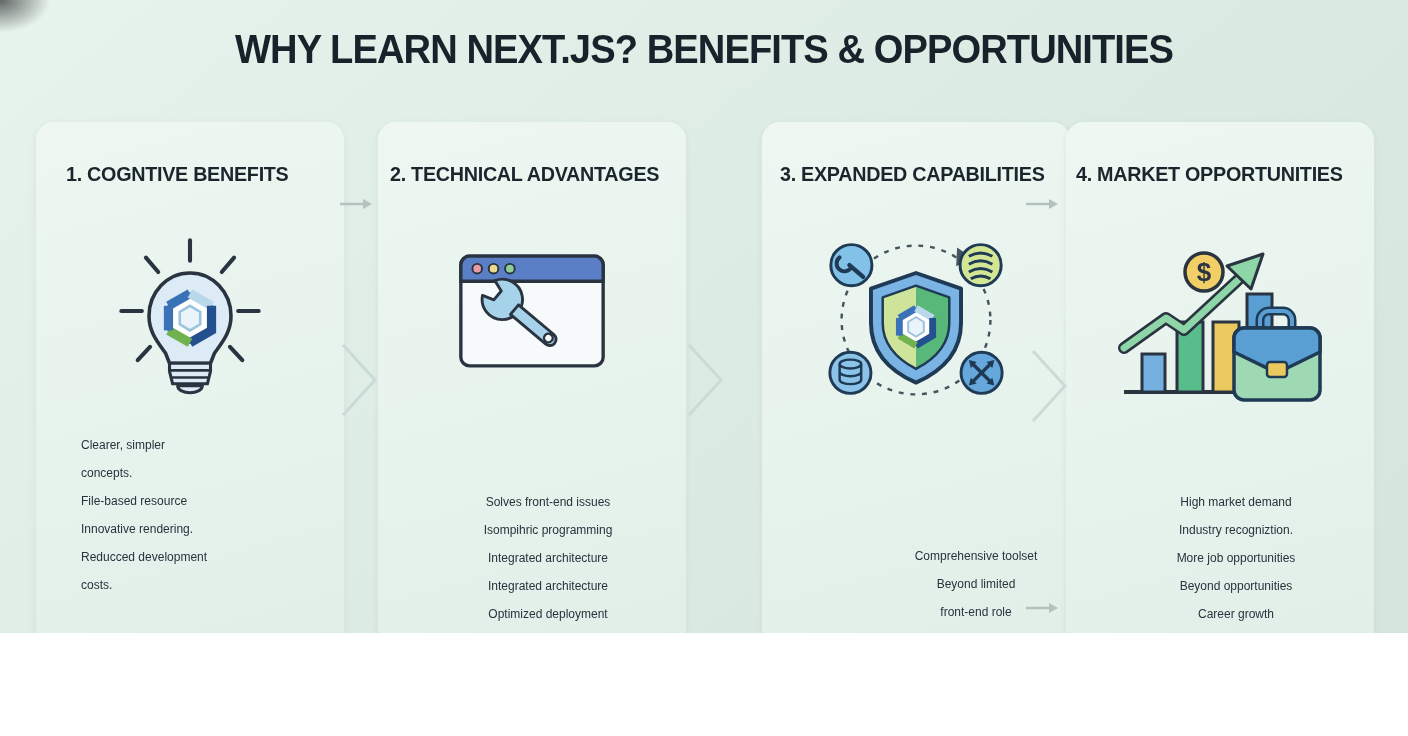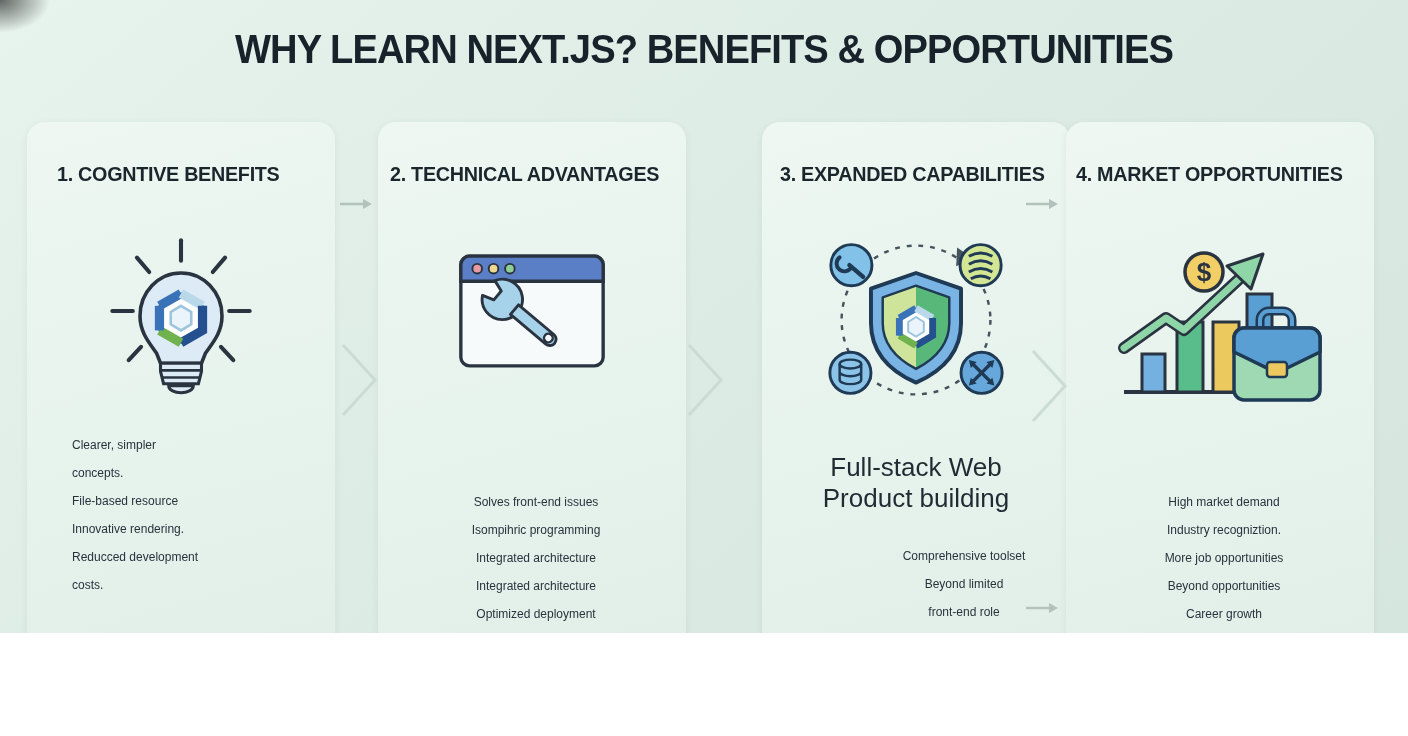--- a/index.html
+++ b/index.html
@@ -15,31 +15,31 @@
   .title{
     position:absolute;left:0;top:26px;width:100%;text-align:center;
     font-size:41px;font-weight:700;color:#17222a;letter-spacing:-1px;
     transform:scaleX(.93);transform-origin:50% 50%;
   }
   .card{
     position:absolute;top:122px;width:308px;height:553px;border-radius:18px;
     background:linear-gradient(165deg,#eef7f2 0%,#e6f2ec 60%,#e1eee7 100%);
     box-shadow:0 2px 7px rgba(40,70,60,.08);
   }
-  #card-1{left:27px;} #card-2{left:378px;} #card-3{left:722px;margin-left:40px;} #card-4{left:1066px;}
+  #card-1{left:36px;} #card-2{left:378px;} #card-3{left:722px;margin-left:40px;} #card-4{left:1066px;}
   .card-heading{
     position:absolute;top:40px;font-size:21px;font-weight:700;color:#1b252c;
     letter-spacing:-.3px;white-space:nowrap;transform:scaleX(.94);transform-origin:0 50%;
   }
   #card-1 .card-heading{left:30px;} #card-2 .card-heading{left:12px;}
   #card-3 .card-heading{left:18px;} #card-4 .card-heading{left:10px;}
   .icon-wrap{position:absolute;left:50%;transform:translateX(-50%);}
   .lines{white-space:pre-line;color:#27333c;font-size:12px;line-height:28px;}
   .body-left{position:absolute;left:45px;top:309px;text-align:left;}
-  .body-center{position:absolute;left:4px;top:366px;width:100%;text-align:center;}
+  .body-center{position:absolute;left:16px;top:366px;width:100%;text-align:center;}
   #card-3 .body-center{top:420px;padding-left:44px;}
   .sub-center{
     position:absolute;left:0;top:330px;width:100%;text-align:center;
     white-space:pre-line;color:#1f2b33;font-size:26px;line-height:31px;
   }
   .browser-label{
     position:absolute;left:0;top:74px;width:100%;text-align:center;
     font-size:30px;font-weight:700;color:#2b3540;letter-spacing:-.5px;
   }
   .mini-arrow{position:absolute;}
@@ -149,22 +149,20 @@
 
         <circle cx="167" cy="150" r="21" fill="#66a8dc" stroke="#1f3a55" stroke-width="3"></circle>
         <line x1="158" y1="141" x2="176" y2="159" stroke="#1f3a55" stroke-width="3.5"></line>
         <line x1="176" y1="141" x2="158" y2="159" stroke="#1f3a55" stroke-width="3.5"></line>
         <polygon points="154,137 162,139 156,145" fill="#1f3a55"></polygon>
         <polygon points="180,137 172,139 178,145" fill="#1f3a55"></polygon>
         <polygon points="154,163 162,161 156,155" fill="#1f3a55"></polygon>
         <polygon points="180,163 172,161 178,155" fill="#1f3a55"></polygon>
       </svg>
     </div>
-    <div class="sub-center">Full-stack Web
-Product building</div>
     <div class="lines body-center">Comprehensive toolset
 Beyond limited
 front-end role</div>
   </div>
 
   <div class="card" id="card-4">
     <div class="card-heading">4. MARKET OPPORTUNITIES</div>
     <div class="icon-wrap" style="top:112px;">
       <svg width="212" height="172" viewBox="0 0 212 172">
         <line x1="10" y1="158" x2="150" y2="158" stroke="#2a3440" stroke-width="4"></line>

